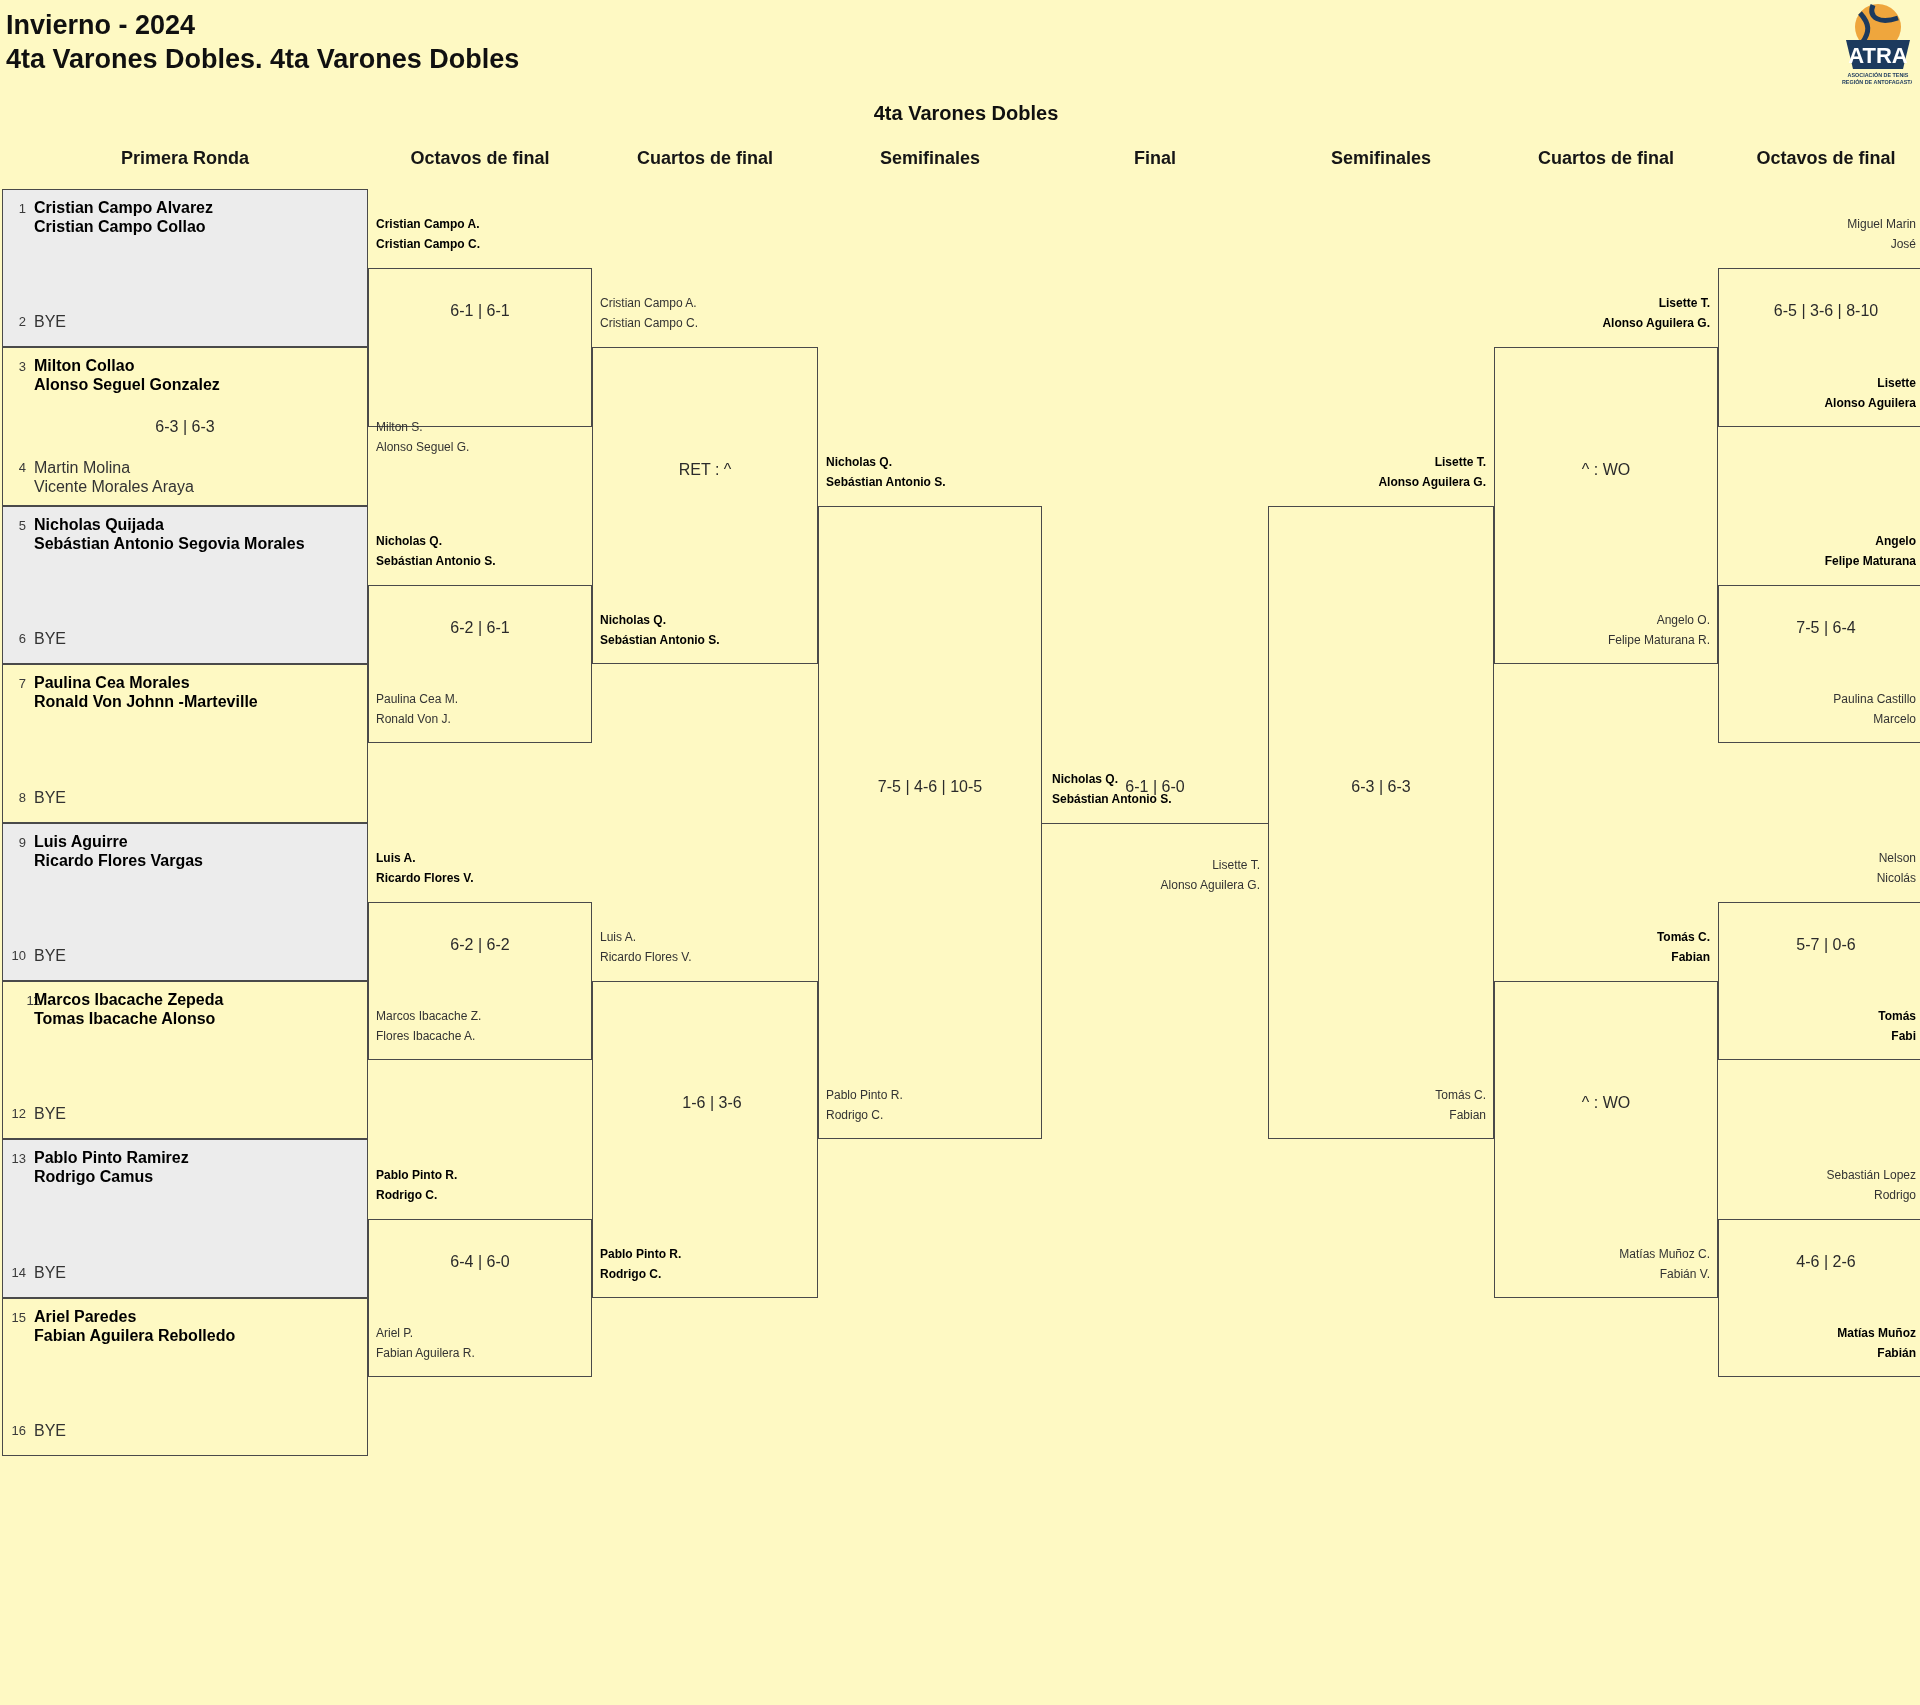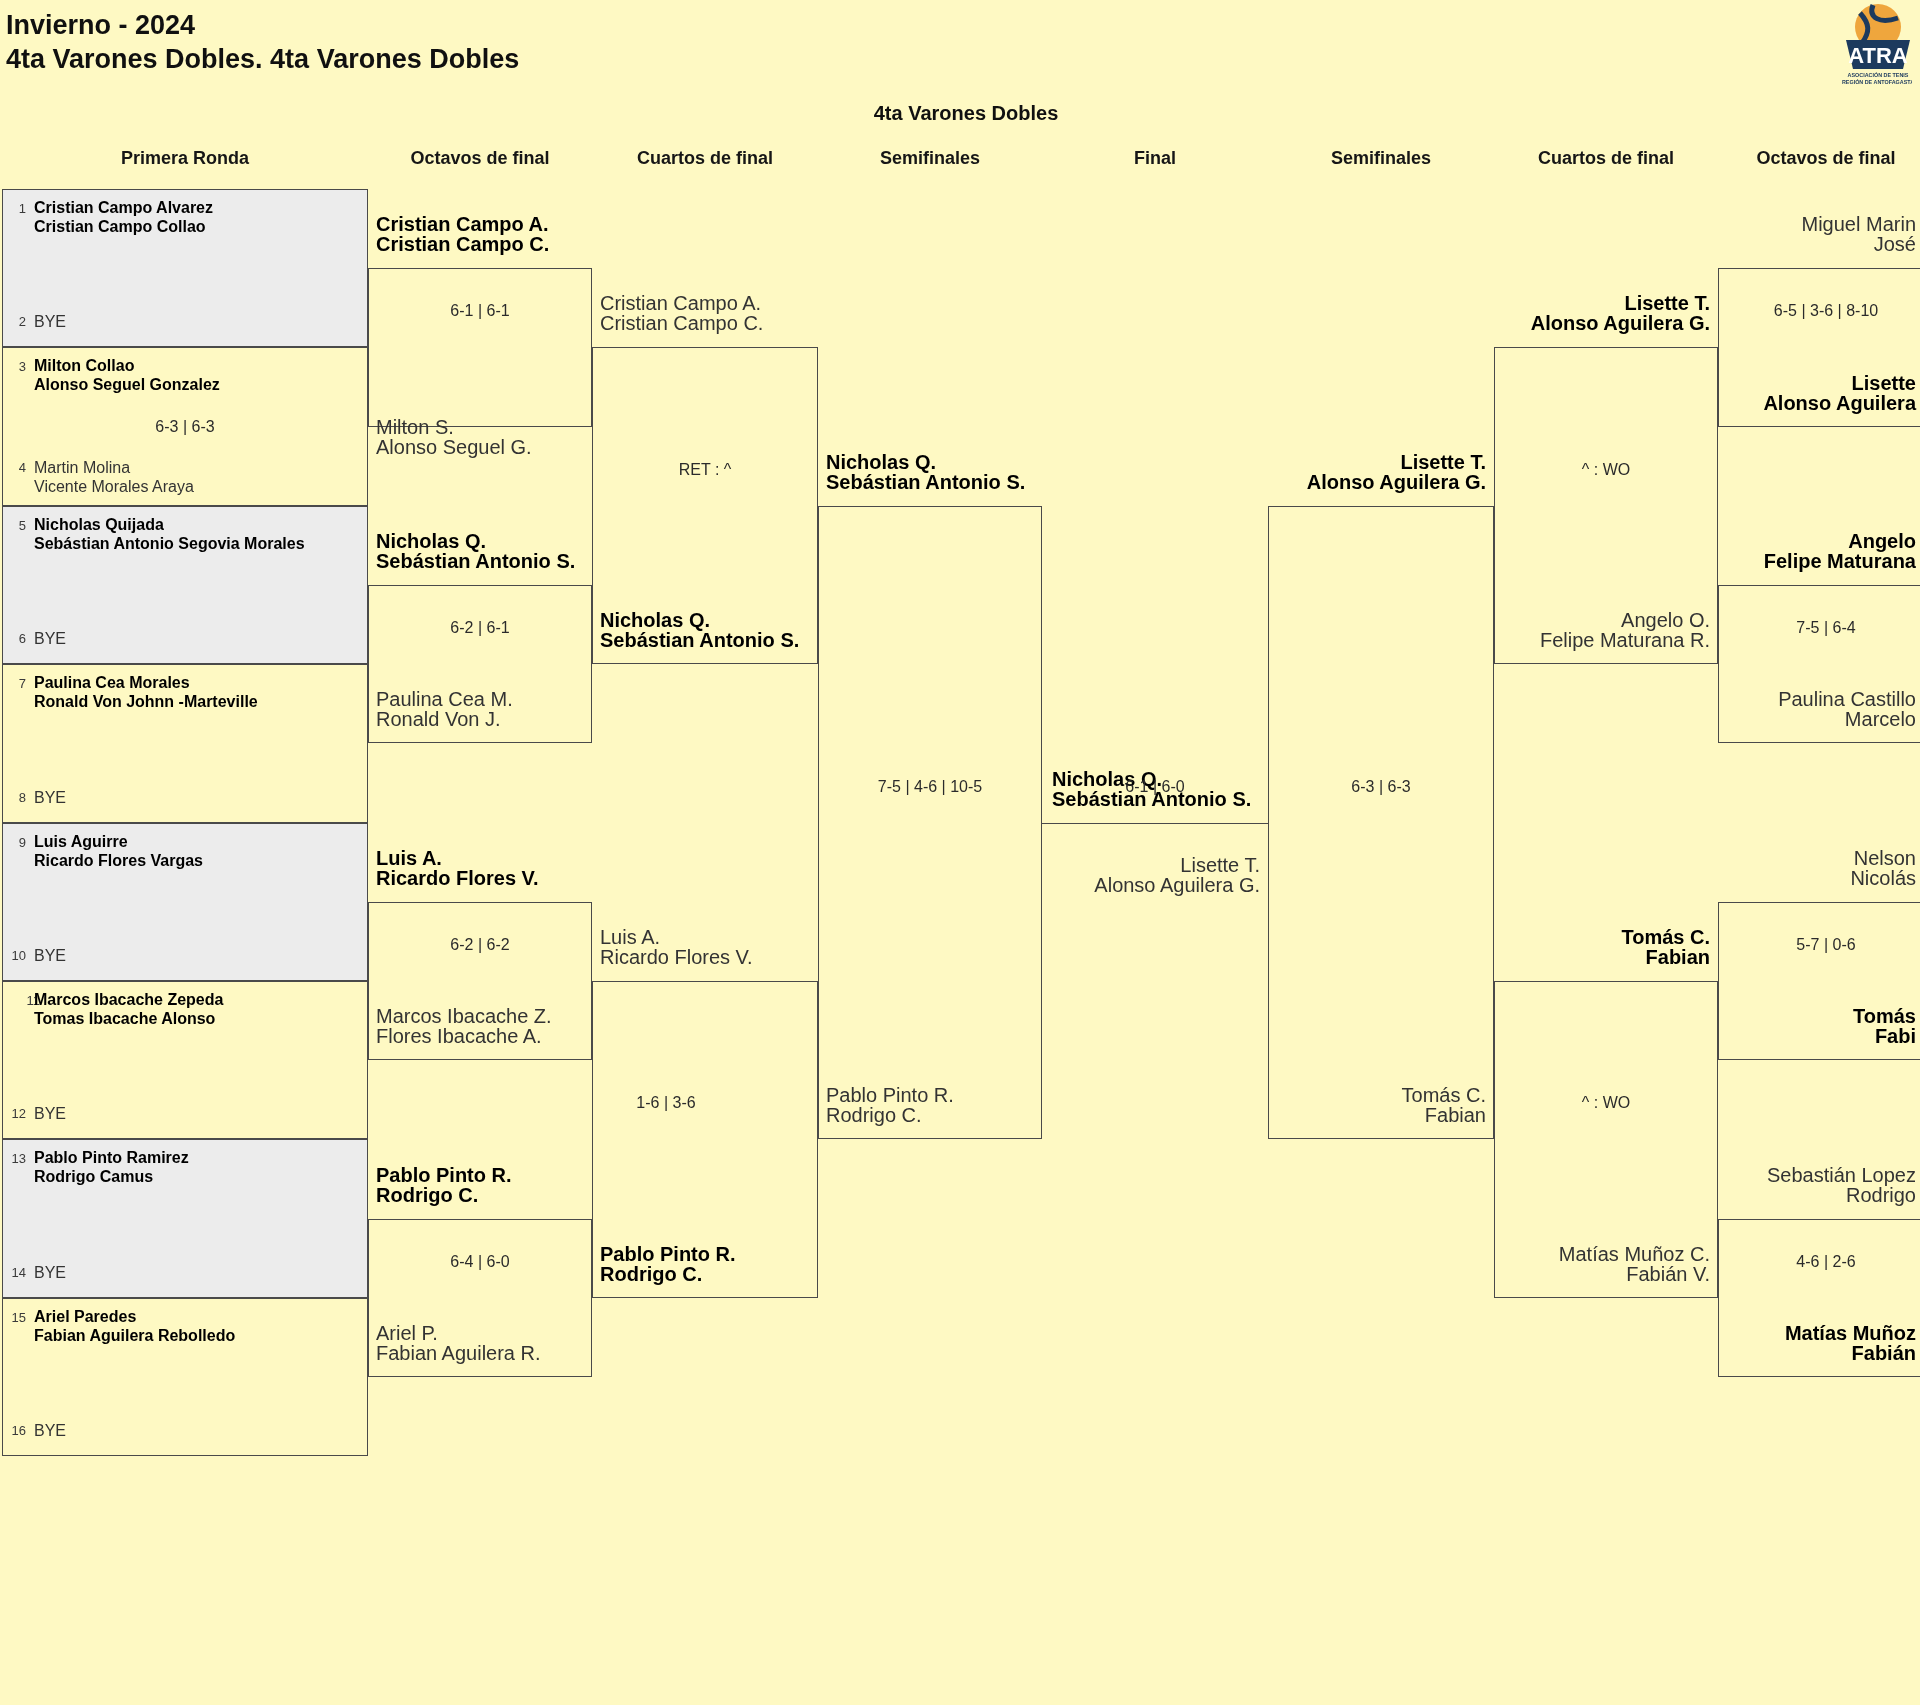--- a/index.html
+++ b/index.html
@@ -4,21 +4,21 @@
 <style>
   html,body{margin:0;padding:0;background:#fff;}
   body{font-family:"Liberation Sans", sans-serif; color:#111;}
   #canvas{position:relative;width:1920px;height:1705px;overflow:hidden;background:#fef9c3;}
   .title1{position:absolute;left:6px;top:10px;font-size:27px;font-weight:700;color:#101010;}
   .title2{position:absolute;left:6px;top:44px;font-size:27px;font-weight:700;color:#101010;}
   .subtitle{position:absolute;left:966px;top:102px;transform:translateX(-50%);font-size:20px;font-weight:700;color:#101010;}
   .round-header{position:absolute;top:148px;transform:translateX(-50%);font-size:18px;font-weight:700;color:#161616;white-space:nowrap;}
   .mbox{position:absolute;border:1px solid #4a4a4a;box-sizing:border-box;background:transparent;}
   .mbox.shaded{background:#ececec;}
-  .team-label{position:absolute;font-size:20px;line-height:20px;white-space:nowrap;}
+  .team-label{position:absolute;font-size:12px;line-height:20px;white-space:nowrap;}
   .team-label.b{font-weight:700;color:#000;}
   .team-label.r{font-weight:400;color:#333;}
   .r1-names{position:absolute;font-size:16px;line-height:19px;white-space:nowrap;}
   .r1-names.b{font-weight:700;color:#000;}
   .r1-names.r{font-weight:400;color:#333;}
   .seed{position:absolute;width:24px;text-align:right;font-size:13px;color:#3a3a3a;line-height:19px;}
   .score{position:absolute;transform:translate(-50%,-50%);font-size:16px;color:#2b2b2b;white-space:nowrap;}
   .hline{position:absolute;height:1px;background:#4a4a4a;}
   
   .logo{position:absolute;left:1840px;top:2px;width:72px;height:86px;}
@@ -187,21 +187,21 @@
       <div class="score" style="left: 705px; top: 469.8px;">RET : ^</div>
       <div class="mbox" style="left: 592px; top: 981px; width: 226px; height: 316.8px;"></div>
       <div class="team-label r" style="top: 927px; left: 600px;">
         <div>Luis A.</div>
         <div>Ricardo Flores V.</div>
       </div>
       <div class="team-label b" style="top: 1243.8px; left: 600px;">
         <div>Pablo Pinto R.</div>
         <div>Rodrigo C.</div>
       </div>
-      <div class="score" style="left: 666px; top: 1103.4px; text-align: center;">1-6 | 3-6</div>
+      <div class="score" style="left: 712px; top: 1103.4px; text-align: center;">1-6 | 3-6</div>
       <div class="mbox" style="left: 818px; top: 505.8px; width: 224px; height: 633.6px;"></div>
       <div class="team-label b" style="top: 451.8px; left: 826px;">
         <div>Nicholas Q.</div>
         <div>Sebástian Antonio S.</div>
       </div>
       <div class="team-label r" style="top: 1085.4px; left: 826px;">
         <div>Pablo Pinto R.</div>
         <div>Rodrigo C.</div>
       </div>
       <div class="score" style="left: 930px; top: 786.6px;">7-5 | 4-6 | 10-5</div>

